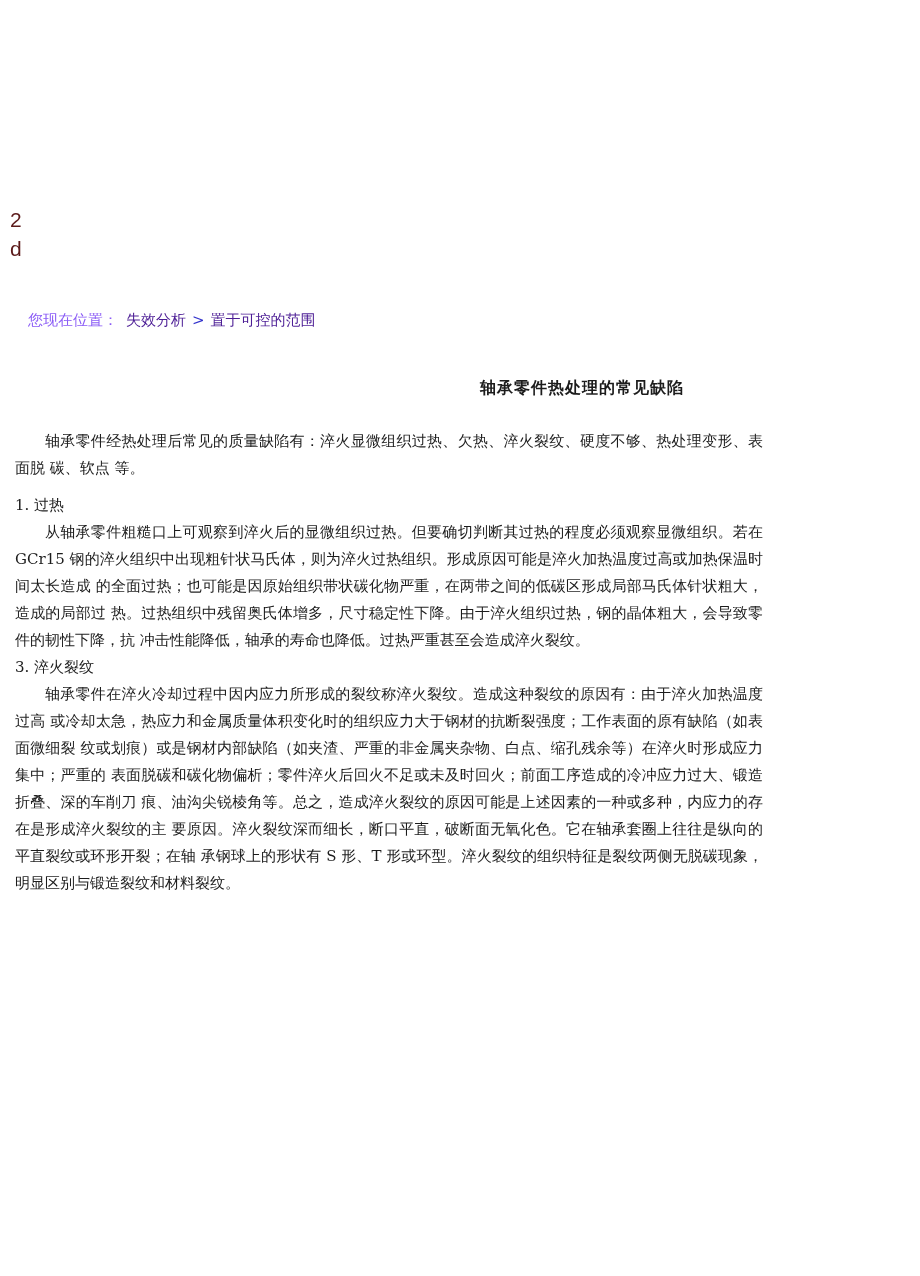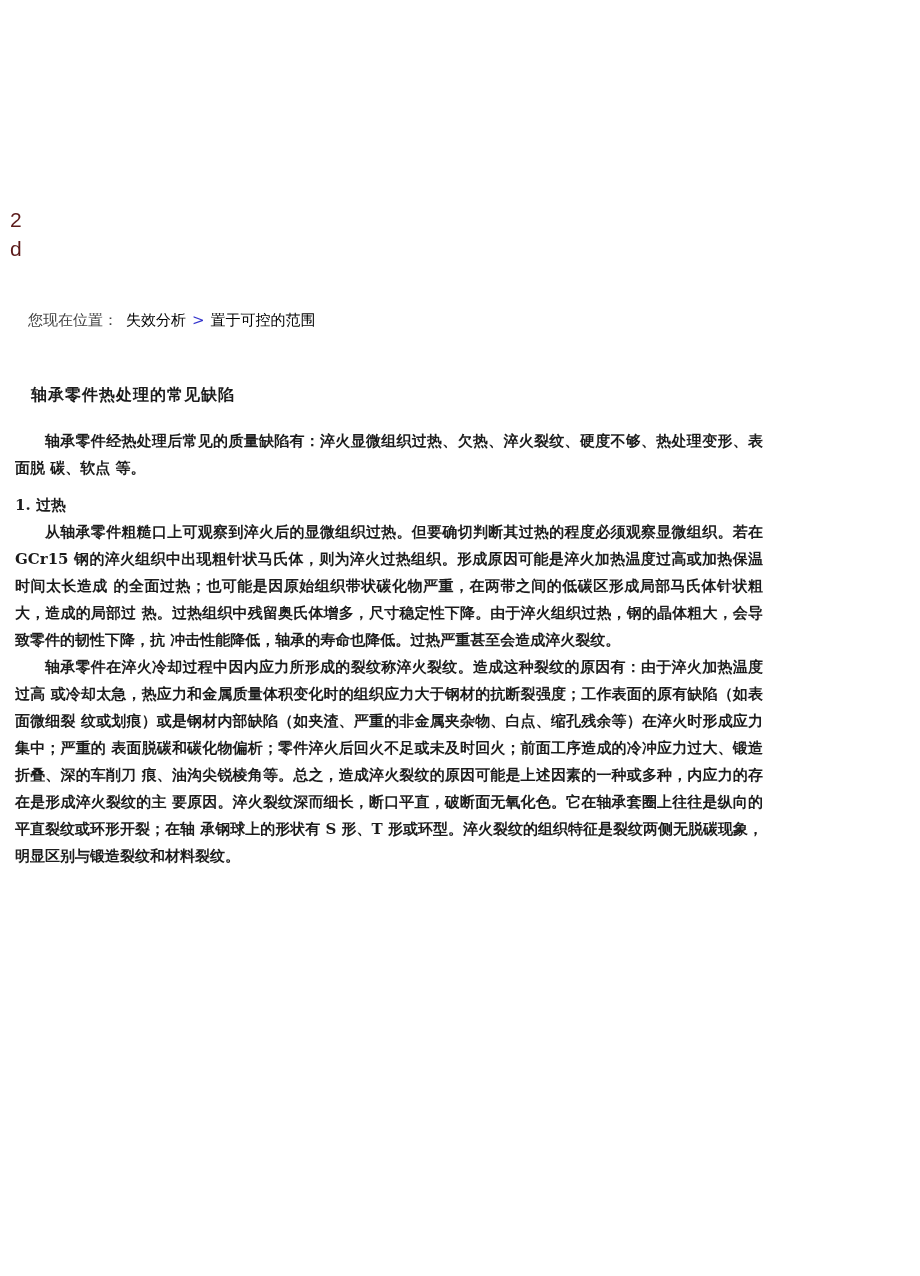--- a/index.html
+++ b/index.html
@@ -26,65 +26,64 @@
   }
   .breadcrumb {
     position: absolute;
     left: 28px;
     top: 310px;
     font-size: 15px;
     line-height: 20px;
     white-space: nowrap;
   }
   .bc-label {
-    color: #404040;
+    color: #8b5cf6;
     margin-right: 8px;
     font-family: Liberation Serif, serif;
   }
   .bc-link {
-    color: #000000;
+    color: #4c1d95;
     text-decoration: none;
     cursor: pointer;
   }
   .bc-sep {
     color: #3333cc;
     margin: 0 6px;
   }
   .doc-title {
     position: absolute;
     top: 369px;
     left: 15px;
     width: 660px;
-    margin: 16px;
-    text-align: left;
+    margin: 9px;
+    text-align: right;
     font-size: 16px;
     font-weight: bold;
     letter-spacing: 1px;
     color: #1c1c1c;
   }
   .content {
     position: absolute;
     left: 15px;
     top: 428px;
     width: 748px;
     font-size: 15px;
     line-height: 27px;
     text-align: justify;
     text-justify: inter-ideograph;
   }
   .para {
     margin: 0;
     text-indent: 2em;
-    font-weight: bold;
   }
   .sec-heading {
     margin: 0;
     font-size: 15px;
     line-height: 27px;
-    font-weight: bold;
+    font-weight: normal;
     color: #1c1c1c;
   }
   .sec-heading.first {
     margin-top: 10px;
   }
 </style>
 </head>
 <body>
 
 <div class="marker">
@@ -98,16 +97,17 @@
 
 <h1 class="doc-title">轴承零件热处理的常见缺陷</h1>
 
 <div class="content">
   <p class="para">轴承零件经热处理后常见的质量缺陷有：淬火显微组织过热、欠热、淬火裂纹、硬度不够、热处理变形、表面脱 碳、软点 等。</p>
 
   <h2 class="sec-heading first">1. 过热</h2>
   <p class="para">从轴承零件粗糙口上可观察到淬火后的显微组织过热。但要确切判断其过热的程度必须观察显微组织。若在 GCr15 钢的淬火组织中出现粗针状马氏体，则为淬火过热组织。形成原因可能是淬火加热温度过高或加热保温时间太长造成 的全面过热；也可能是因原始组织带状碳化物严重，在两带之间的低碳区形成局部马氏体针状粗大，造成的局部过 热。过热组织中残留奥氏体增多，尺寸稳定性下降。由于淬火组织过热，钢的晶体粗大，会导致零件的韧性下降，抗 冲击性能降低，轴承的寿命也降低。过热严重甚至会造成淬火裂纹。</p>
 
 
+  <h2 class="sec-heading">3. 淬火裂纹</h2>
   <p class="para">轴承零件在淬火冷却过程中因内应力所形成的裂纹称淬火裂纹。造成这种裂纹的原因有：由于淬火加热温度过高 或冷却太急，热应力和金属质量体积变化时的组织应力大于钢材的抗断裂强度；工作表面的原有缺陷（如表面微细裂 纹或划痕）或是钢材内部缺陷（如夹渣、严重的非金属夹杂物、白点、缩孔残余等）在淬火时形成应力集中；严重的 表面脱碳和碳化物偏析；零件淬火后回火不足或未及时回火；前面工序造成的冷冲应力过大、锻造折叠、深的车削刀 痕、油沟尖锐棱角等。总之，造成淬火裂纹的原因可能是上述因素的一种或多种，内应力的存在是形成淬火裂纹的主 要原因。淬火裂纹深而细长，断口平直，破断面无氧化色。它在轴承套圈上往往是纵向的平直裂纹或环形开裂；在轴 承钢球上的形状有 S 形、T 形或环型。淬火裂纹的组织特征是裂纹两侧无脱碳现象，明显区别与锻造裂纹和材料裂纹。</p>
 
 
 </div>
 
 </body></html>

